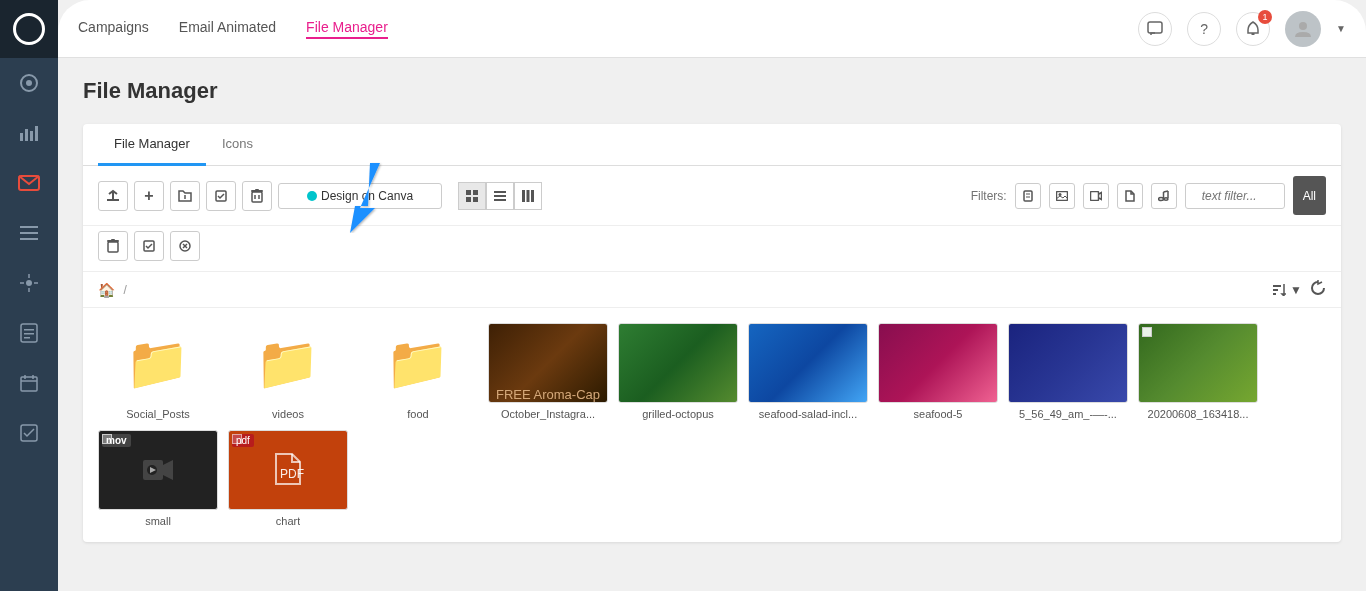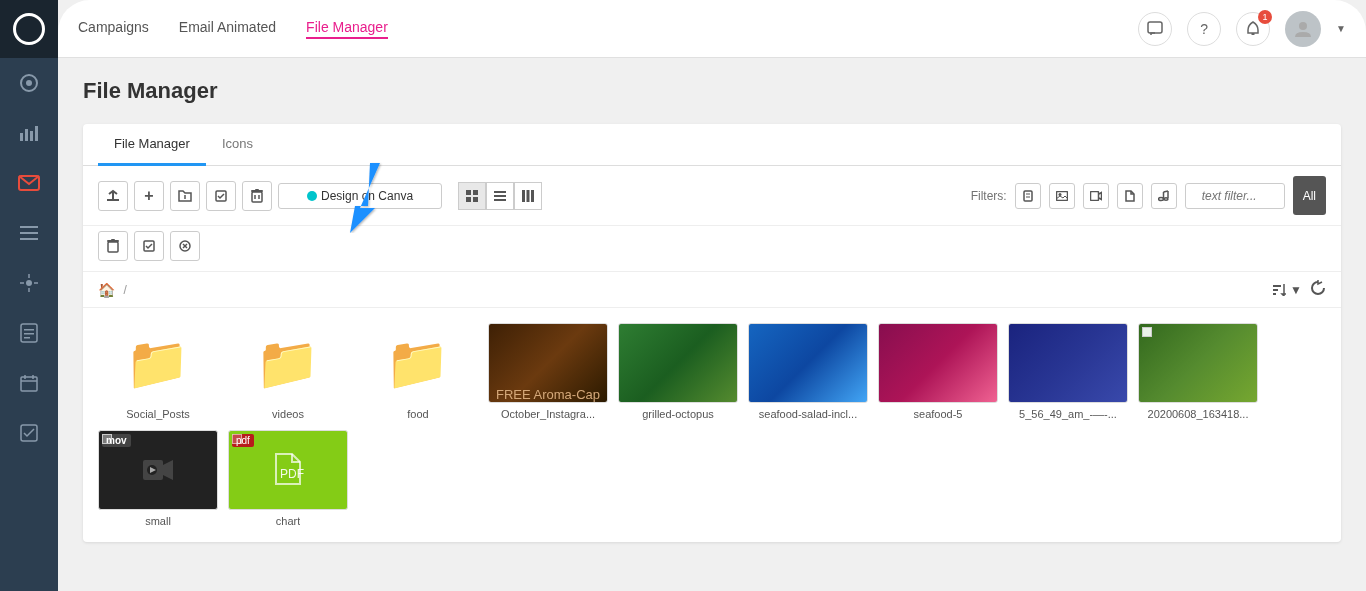--- a/index.html
+++ b/index.html
@@ -708,21 +708,21 @@
                 <rect x="1" y="4" width="20" height="20" rx="2" fill="#444"></rect>
                 <polyline points="21,9 31,4 31,24 21,19" fill="#444"></polyline>
                 <circle cx="10" cy="14" r="5" fill="#222"></circle>
                 <polygon points="8,11 8,17 14,14" fill="#aaa"></polygon>
               </svg>
           </div>
           <div class="file-name">small</div>
         </div>
 
         <div class="file-item">
-          <div class="file-thumb pdf-thumb" style="background:#84cc16;">
+          <div class="file-thumb pdf-thumb" style="background:#c2410c;">
             <div class="pdf-label">pdf</div>
             <div style="position:absolute;top:3px;left:3px;width:10px;height:10px;border:1px solid rgba(255,255,255,0.5);background:rgba(255,255,255,0.2);"></div>
             <svg width="32" height="36" viewBox="0 0 32 36">
                 <path d="M4 4 C4 4 4 32 4 32 L28 32 L28 10 L20 2 L4 2 Z" fill="none" stroke="rgba(255,255,255,0.7)" stroke-width="2"></path>
                 <path d="M20 2 L20 10 L28 10" fill="none" stroke="rgba(255,255,255,0.7)" stroke-width="2"></path>
                 <text x="8" y="26" font-size="12" fill="rgba(255,255,255,0.9)" font-family="Arial">PDF</text>
               </svg>
           </div>
           <div class="file-name">chart</div>
         </div>

